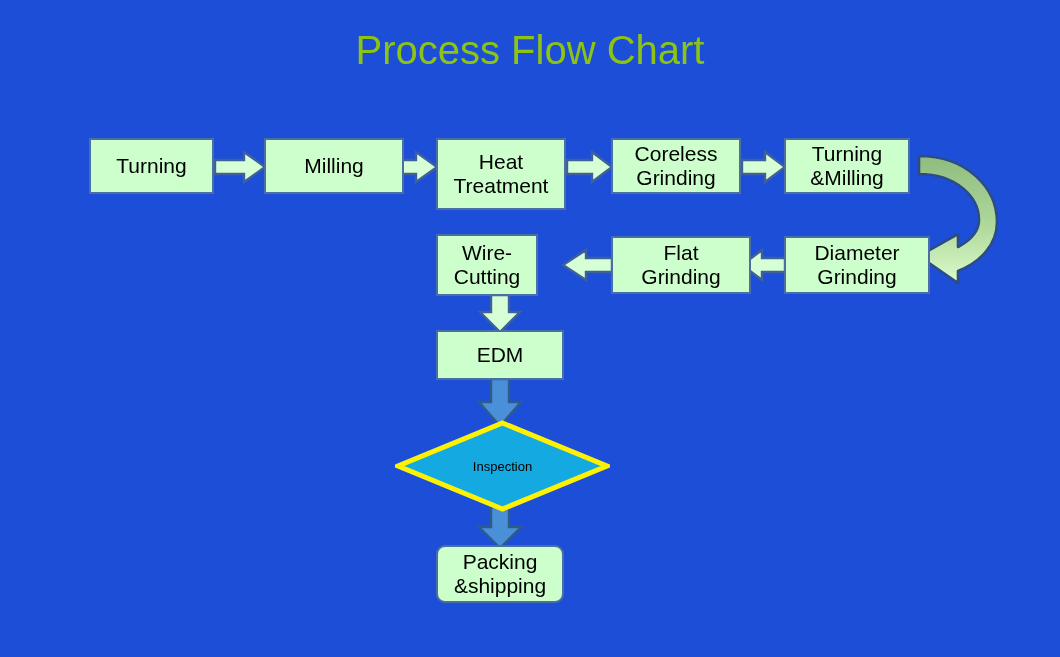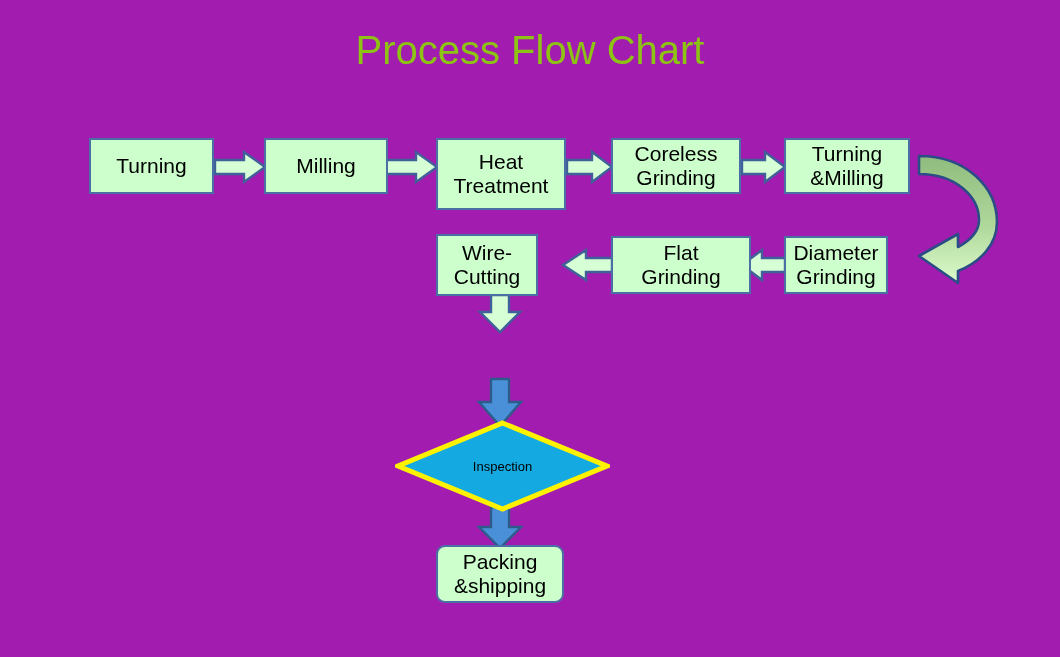--- a/index.html
+++ b/index.html
@@ -8,21 +8,21 @@
     padding: 0;
     background: #ffffff;
   }
   body {
     font-family: "Liberation Sans", sans-serif;
   }
   #canvas {
     position: relative;
     width: 1060px;
     height: 657px;
-    background: #a21caf;
+    background: #1d4ed8;
     overflow: hidden;
   }
   #chart-title {
     position: absolute;
     left: 0;
     top: 28px;
     width: 1060px;
     text-align: center;
     font-family: "Liberation Sans", sans-serif;
     font-size: 40px;
@@ -76,40 +76,41 @@
 </style>
 </head>
 <body>
 
 <div id="canvas">
 
   <div id="chart-title">Process Flow Chart</div>
 
   <div class="node" style="left:89px; top:138px; width:125px; height:56px;">Turning</div>
 
-  <div class="node" style="left:264px; top:138px; width:124px; height:56px;">Milling</div>
+  <div class="node" style="left:264px; top:138px; width:140px; height:56px;">Milling</div>
 
   <div class="node" style="left:436px; top:138px; width:130px; height:72px;">Heat
 Treatment</div>
 
   <div class="node" style="left:611px; top:138px; width:130px; height:56px;text-align:center;">Coreless
 Grinding</div>
 
   <div class="node" style="left:784px; top:138px; width:126px; height:56px;">Turning
 &amp;Milling</div>
 
-  <div class="node" style="left:784px; top:236px; width:104px; height:58px;">Diameter
+  <div class="node" style="left:784px; top:236px; width:146px; height:58px;">Diameter
 Grinding</div>
 
   <div class="node" style="left:611px; top:236px; width:140px; height:58px;">Flat
 Grinding</div>
 
   <div class="node" style="left:436px; top:234px; width:102px; height:62px;">Wire-
 Cutting</div>
 
+  <div class="node" style="left:436px; top:330px; width:128px; height:50px;">EDM</div>
 
   <div class="node" style="left:436px; top:545px; width:128px; height:58px;border-radius:9px;">Packing
 &amp;shipping</div>
 
   <div class="diamond-wrap" style="left:395px; top:420px; width:215px; height:92px;">
     <svg width="215" height="92" viewBox="0 0 215 92" xmlns="http://www.w3.org/2000/svg">
       <polygon points="107.5,3 212,46 107.5,89 3,46" fill="#14A9E0" stroke="#FFF200" stroke-width="5" stroke-linejoin="miter"></polygon>
     </svg>
     <div class="diamond-label">Inspection</div>
   </div>

